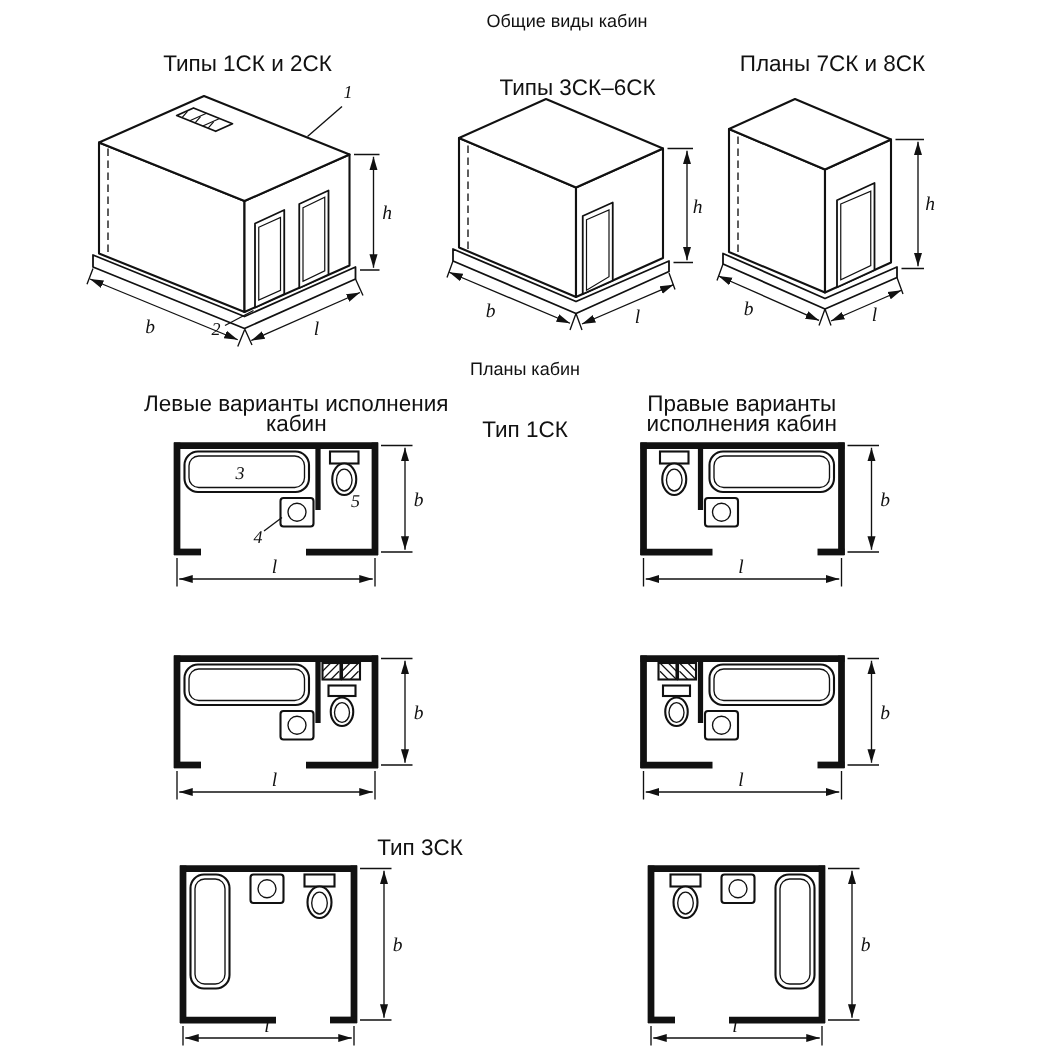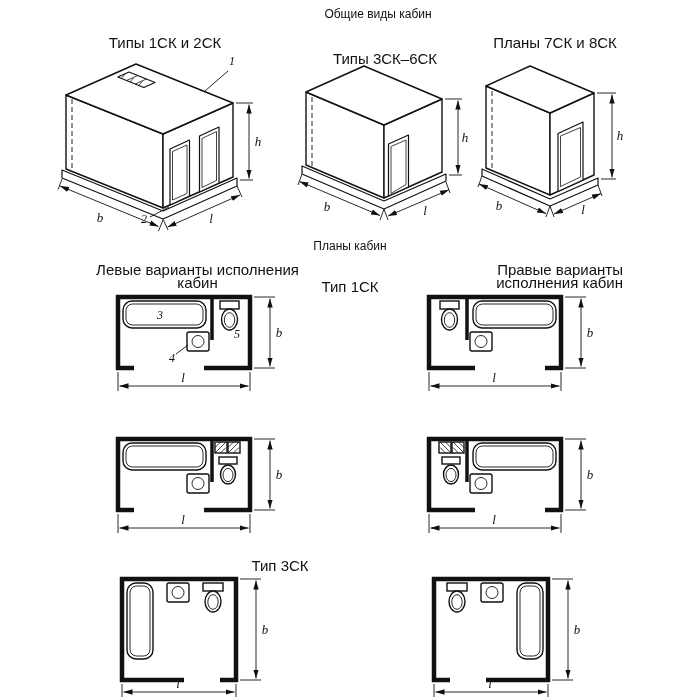--- a/index.html
+++ b/index.html
@@ -116,21 +116,21 @@
     <path class="dim" d="M10,122 L6,133 M78,152 L74,163"></path>
     <path class="dim" d="M7,130 L74,159.6" marker-start="url(#a3)" marker-end="url(#a3)"></path>
     <text x="27" y="156" text-anchor="middle">b</text>
     <path class="dim" d="M78,152 L82,163 M126,131 L130,142"></path>
     <path class="dim" d="M82,160 L129,139.5" marker-start="url(#a3)" marker-end="url(#a3)"></path>
     <text x="111" y="160" text-anchor="middle">l</text>
   </svg>
 
   <div class="cap title" style="top:228px;left:0;width:700px;margin-top:12px;">Планы кабин</div>
   <div class="cap" style="top:263px;left:95px;width:205px;">Левые варианты исполнения кабин</div>
-  <div class="cap" style="top:263px;left:418px;width:205px;text-align:right;">Правые варианты исполнения кабин</div>
+  <div class="cap" style="top:263px;left:392px;width:205px;">Правые варианты исполнения кабин</div>
 
   <div class="cap" style="top:280px;left:0;width:700px;">Тип 1СК</div>
 
   <svg class="fig" style="left:108px;top:288px;" width="180" height="108" viewBox="0 0 180 108">
     <defs>
         <marker id="a4" viewBox="0 0 10 8" refX="10" refY="4" markerWidth="10" markerHeight="8" orient="auto-start-reverse">
           <path d="M0,1 L10,4 L0,7 Z" fill="#111"></path>
         </marker>
       </defs>
     <g>

